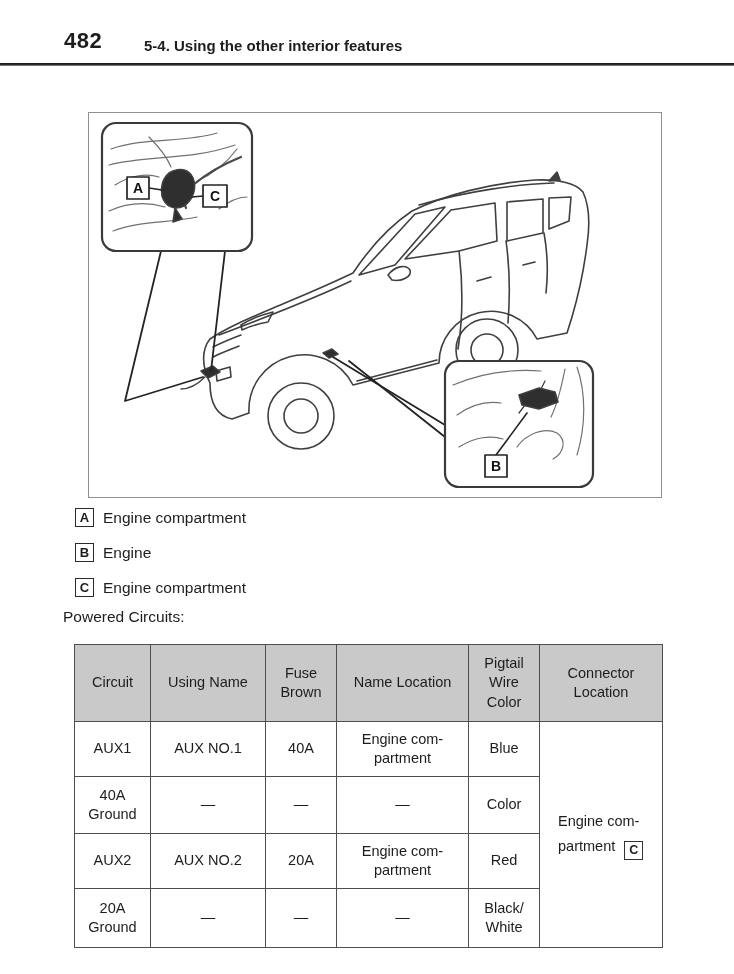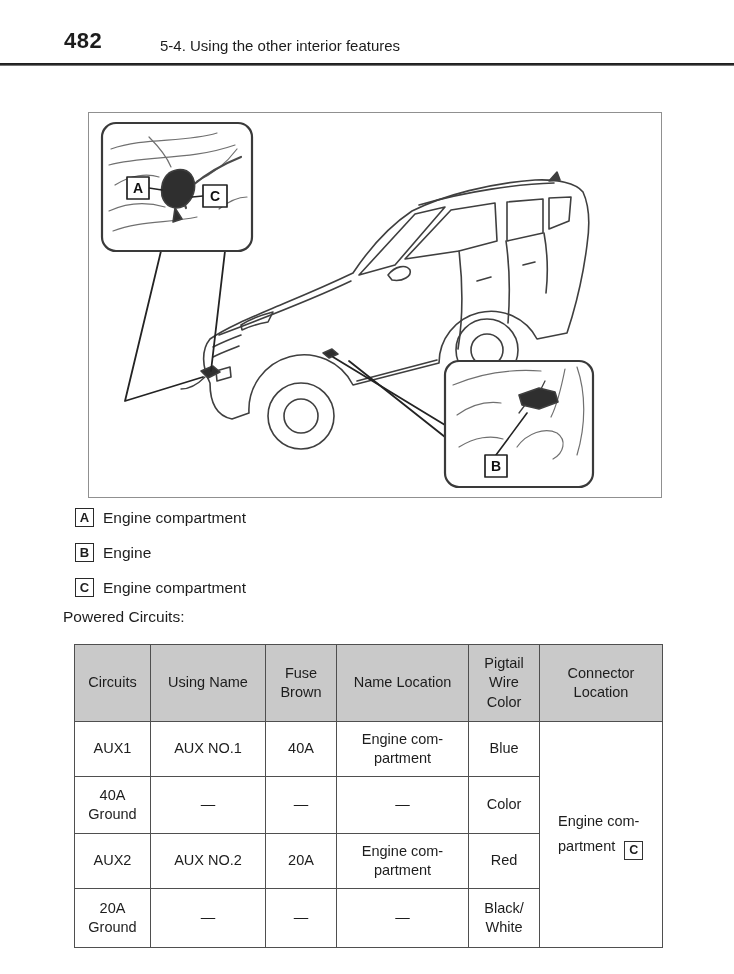--- a/index.html
+++ b/index.html
@@ -1,21 +1,21 @@
 <!DOCTYPE html>
 <html><head>
 <meta charset="utf-8">
 <style>
   html,body{margin:0;padding:0;background:#ffffff;}
   #page{
     position:relative;width:734px;height:974px;background:#ffffff;overflow:hidden;
     font-family:"Liberation Sans", sans-serif;color:#1d1d1d;
   }
   .page-number{position:absolute;left:64px;top:28px;font-size:22px;font-weight:bold;letter-spacing:.5px;}
-  .section-title{position:absolute;left:160px;top:37px;font-size:15px;font-weight:normal;}
+  .section-title{position:absolute;left:144px;top:37px;font-size:15px;font-weight:bold;}
   .header-rule{position:absolute;left:0;top:63px;width:734px;height:3px;
     background:linear-gradient(to bottom,#1e1e1e 45%,#9a9a9a);}
   .intro-text{position:absolute;left:75px;top:77px;font-size:15.5px;}
   .figure-box{position:absolute;left:88px;top:112px;width:572px;height:384px;border:1px solid #909090;background:#fff;}
   .legend-row{position:absolute;display:flex;align-items:center;gap:9px;font-size:15.5px;}
   .legend-box{width:19px;height:19px;border:1.5px solid #2a2a2a;box-sizing:border-box;
     display:flex;align-items:center;justify-content:center;font-size:13px;font-weight:bold;flex:0 0 auto;}
   .legend-a{left:75px;top:508px;}
   .legend-b{left:75px;top:543px;}
   .legend-c{left:75px;top:578px;}
@@ -149,21 +149,21 @@
     <colgroup>
       <col style="width:76px">
         <col style="width:115px">
         <col style="width:71px">
       <col style="width:132px">
         <col style="width:71px">
         <col style="width:123px">
     </colgroup>
     <thead>
       <tr>
-        <th>Circuits</th>
+        <th>Circuit</th>
         <th>Using Name</th>
         <th>Fuse
 Brown</th>
         <th>Name Location</th>
         <th>Pigtail
 Wire
 Color</th>
         <th>Connector
 Location</th>
       </tr>

